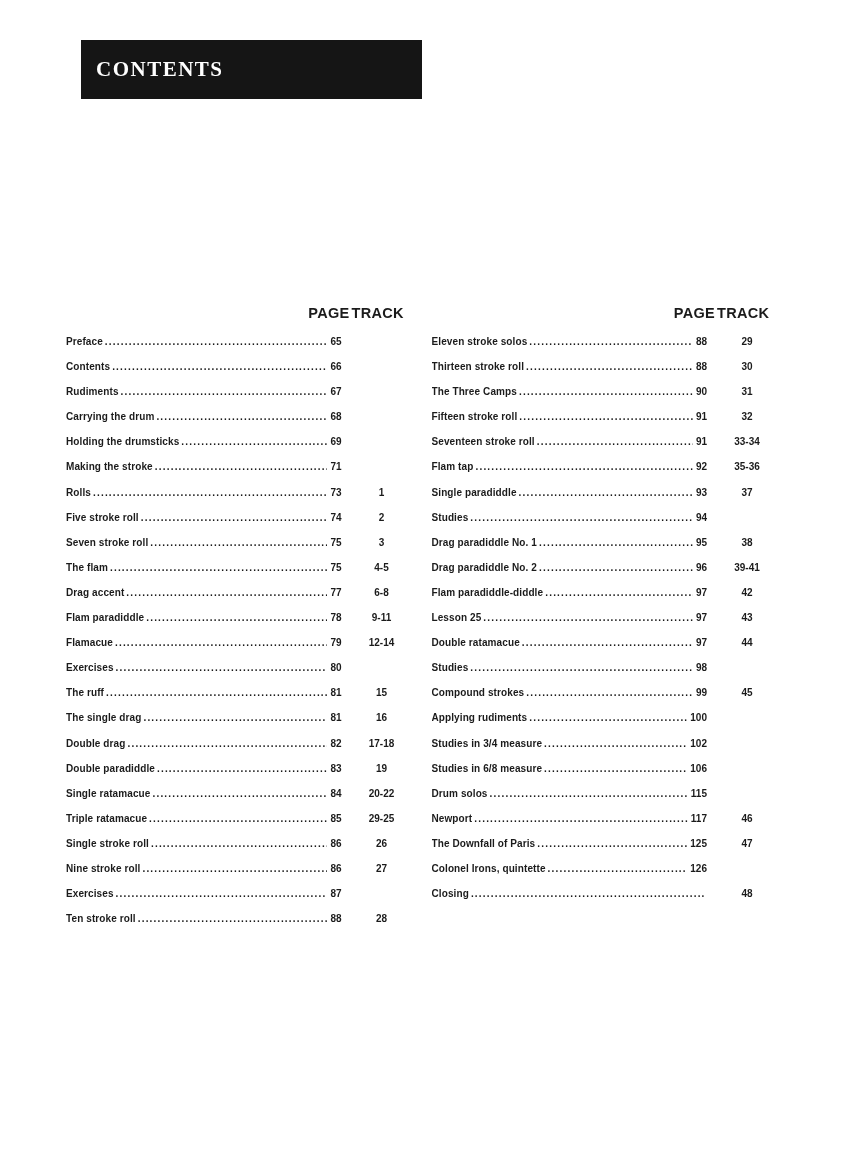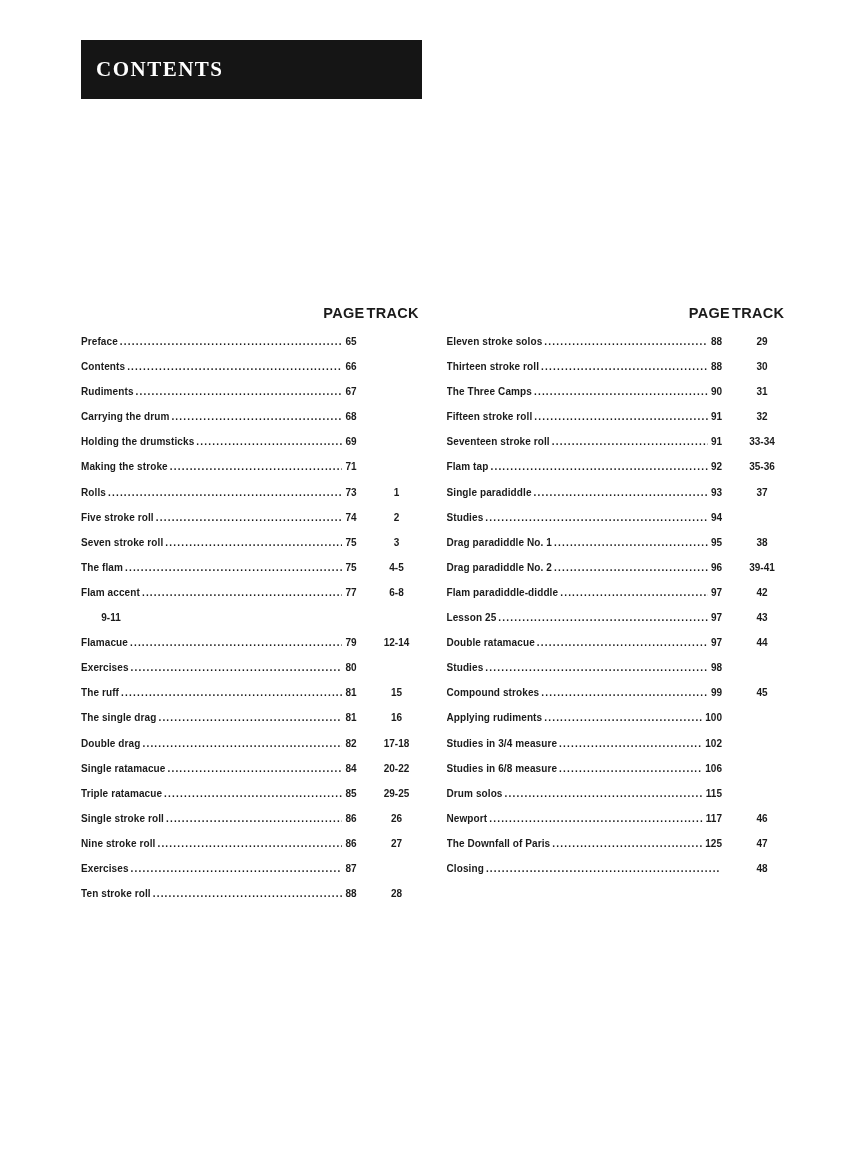--- a/index.html
+++ b/index.html
@@ -33,21 +33,21 @@
     color: #ffffff;
     font-family: "Liberation Serif", serif;
     font-weight: bold;
     font-size: 21px;
     letter-spacing: 1.5px;
   }
 
   
   .toc {
     position: absolute;
-    left: 81px;
+    left: 66px;
     top: 305px;
     width: 711px;
     display: grid;
     grid-template-columns: 1fr 1fr;
     column-gap: 20px;
   }
   .toc-col {
     min-width: 0;
   }
   .hdr-row {
@@ -209,28 +209,33 @@
           <div class="entry">
             <span class="title">The flam</span>
             <span class="dots"></span>
             <span class="page">75</span>
           </div>
           <div class="track">4-5</div>
         </div>
 
         <div class="toc-row">
           <div class="entry">
-            <span class="title">Flam accent</span>
+            <span class="title">Drag accent</span>
             <span class="dots"></span>
             <span class="page">77</span>
           </div>
           <div class="track">6-8</div>
         </div>
 
         <div class="toc-row">
+          <div class="entry">
+            <span class="title">Flam paradiddle</span>
+            <span class="dots"></span>
+            <span class="page">78</span>
+          </div>
           <div class="track">9-11</div>
         </div>
 
         <div class="toc-row">
           <div class="entry">
             <span class="title">Flamacue</span>
             <span class="dots"></span>
             <span class="page">79</span>
           </div>
           <div class="track">12-14</div>
@@ -265,20 +270,28 @@
 
         <div class="toc-row">
           <div class="entry">
             <span class="title">Double drag</span>
             <span class="dots"></span>
             <span class="page">82</span>
           </div>
           <div class="track">17-18</div>
         </div>
 
+        <div class="toc-row">
+          <div class="entry">
+            <span class="title">Double paradiddle</span>
+            <span class="dots"></span>
+            <span class="page">83</span>
+          </div>
+          <div class="track">19</div>
+        </div>
 
         <div class="toc-row">
           <div class="entry">
             <span class="title">Single ratamacue</span>
             <span class="dots"></span>
             <span class="page">84</span>
           </div>
           <div class="track">20-22</div>
         </div>
 
@@ -519,20 +532,28 @@
 
         <div class="toc-row">
           <div class="entry">
             <span class="title">The Downfall of Paris</span>
             <span class="dots"></span>
             <span class="page">125</span>
           </div>
           <div class="track">47</div>
         </div>
 
+        <div class="toc-row">
+          <div class="entry">
+            <span class="title">Colonel Irons, quintette</span>
+            <span class="dots"></span>
+            <span class="page">126</span>
+          </div>
+          <div class="track"></div>
+        </div>
 
         <div class="toc-row">
           <div class="entry">
             <span class="title">Closing</span>
             <span class="dots"></span>
             <span class="page"></span>
           </div>
           <div class="track">48</div>
         </div>
       </div>

